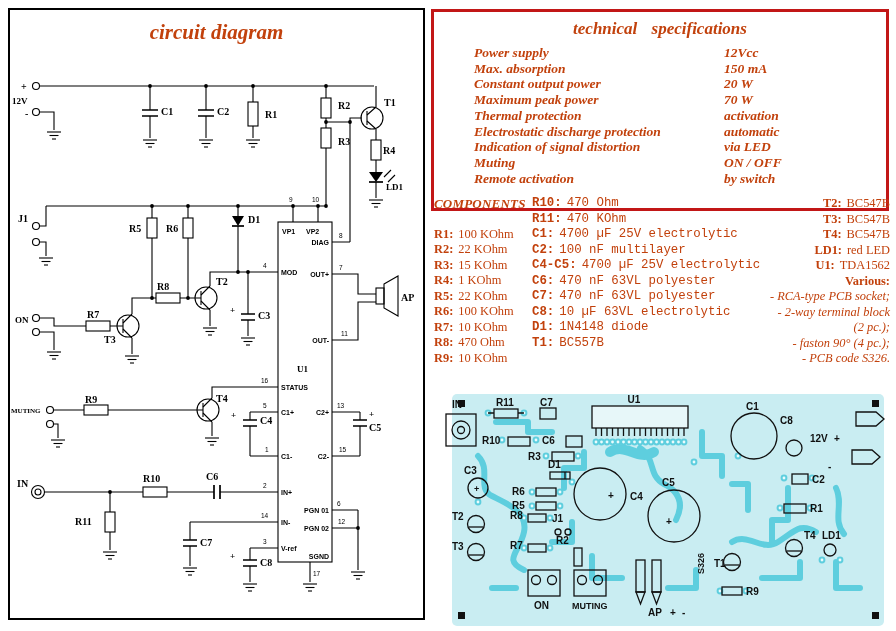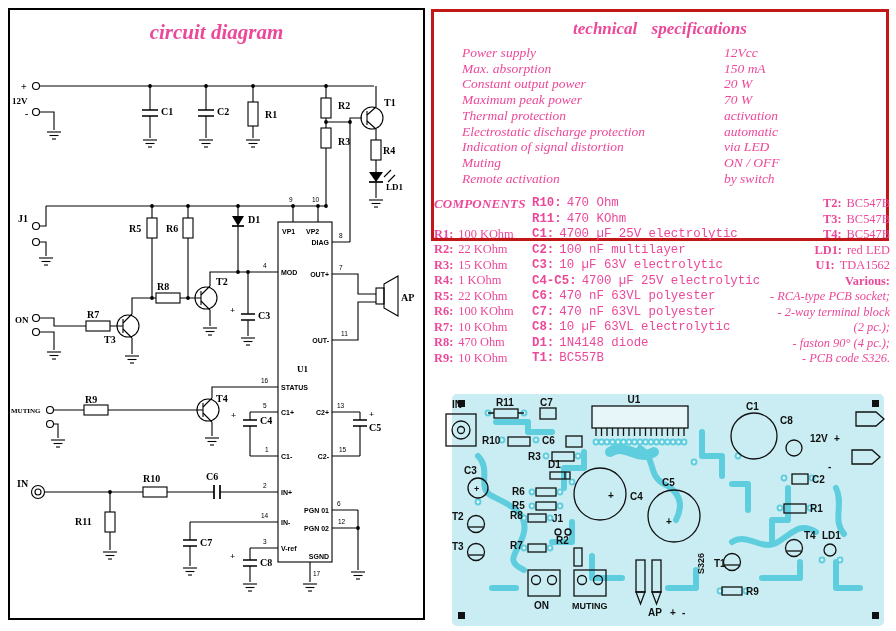--- a/index.html
+++ b/index.html
@@ -1,26 +1,26 @@
 <!DOCTYPE html>
 <html><head>
 <meta charset="utf-8">
 <style>
   html,body{margin:0;padding:0;background:#fff;}
-  .page{position:relative;width:896px;height:631px;background:#fff;font-family:"Liberation Serif",serif;overflow:hidden;color:#ec4899;}
+  .page{position:relative;width:896px;height:631px;background:#fff;font-family:"Liberation Serif",serif;overflow:hidden;color:#c2410c;}
 
   
   .schematic-panel{position:absolute;left:8px;top:8px;width:417px;height:612px;border:2px solid #000;box-sizing:border-box;background:#fff;}
   .schematic-title{position:absolute;top:10px;left:0;width:100%;text-align:center;font-size:21px;font-weight:bold;font-style:italic;margin:0;}
   .schematic-svg{position:absolute;left:0;top:0;}
 
   
-  .specs-box{position:absolute;left:431px;top:9px;width:458px;height:232px;border:3px solid #c21717;box-sizing:border-box;background:#fff;}
+  .specs-box{position:absolute;left:431px;top:9px;width:458px;height:202px;border:3px solid #c21717;box-sizing:border-box;background:#fff;}
   .specs-title{margin:7px 0 6px;text-align:center;font-size:17px;font-weight:bold;font-style:italic;word-spacing:10px;}
-  .spec-row{position:relative;padding-left:28px;font-size:13.5px;font-weight:normal;font-style:italic;line-height:15.7px;white-space:nowrap;}
+  .spec-row{position:relative;padding-left:40px;font-size:13.5px;font-weight:bold;font-style:italic;line-height:15.7px;white-space:nowrap;}
   .spec-value{position:absolute;left:290px;}
 
   
   .components-section{position:absolute;left:432px;top:196px;width:460px;height:196px;font-size:12.4px;line-height:15.5px;}
   .comp-col{position:absolute;top:0;}
   .comp-col1{left:2px;width:98px;}
   .comp-col2{left:100px;width:196px;font-family:Liberation Mono, monospace;}
   .comp-col3{left:290px;width:168px;text-align:right;}
   .comp-heading{font-weight:bold;font-size:13px;letter-spacing:.2px;font-style:italic;}
   .comp-col1 .comp-rows{margin-top:15px;}
@@ -401,23 +401,20 @@
           </div>
 
           <div class="comp-row">
             <span class="comp-ref">C1:</span><span class="comp-desc">4700 µF 25V electrolytic</span>
           </div>
 
           <div class="comp-row">
             <span class="comp-ref">C2:</span><span class="comp-desc">100 nF multilayer</span>
           </div>
 
-          <div class="comp-row">
-            <span class="comp-ref">C3:</span><span class="comp-desc">10 µF 63V electrolytic</span>
-          </div>
 
           <div class="comp-row">
             <span class="comp-ref">C4-C5:</span><span class="comp-desc">4700 µF 25V electrolytic</span>
           </div>
 
           <div class="comp-row">
             <span class="comp-ref">C6:</span><span class="comp-desc">470 nF 63VL polyester</span>
           </div>
 
           <div class="comp-row">

